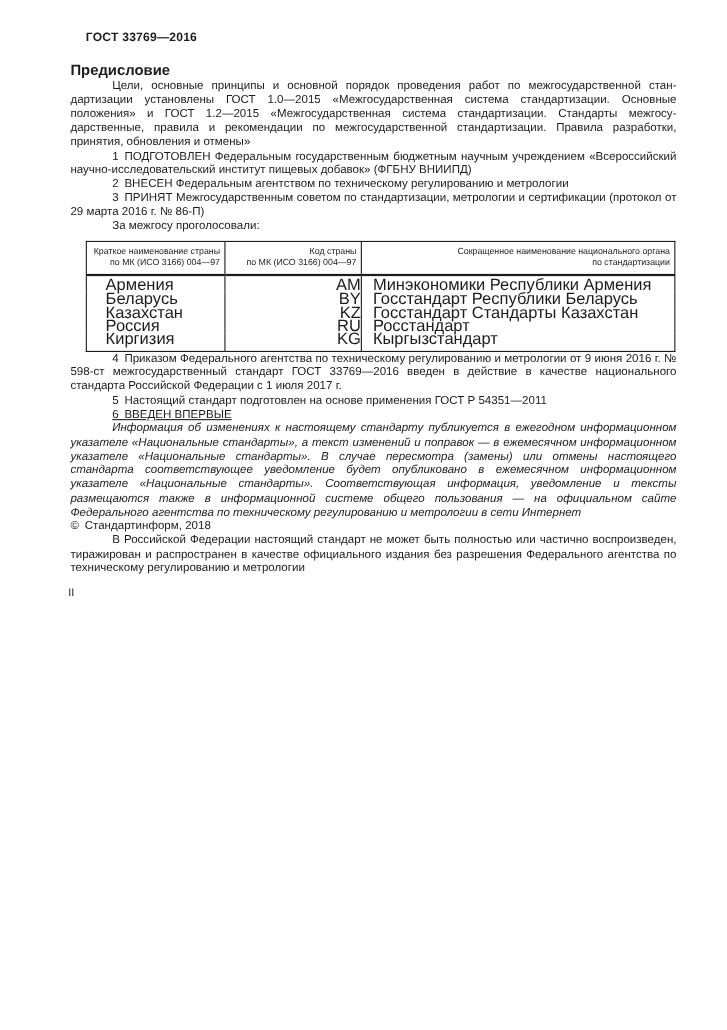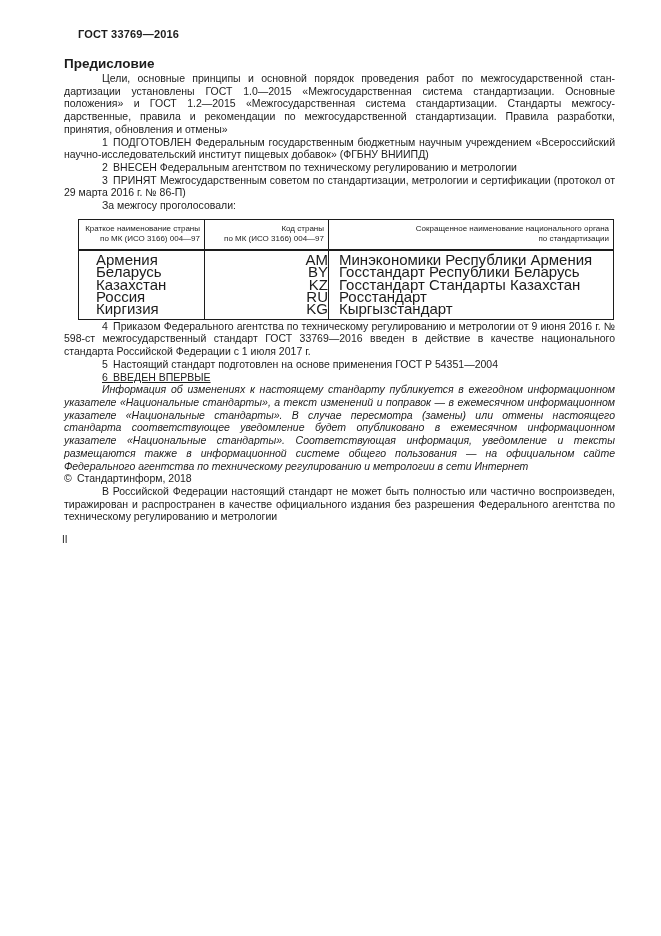--- a/index.html
+++ b/index.html
@@ -155,21 +155,21 @@
       </tr>
       <tr>
         <td class="country">Киргизия</td>
         <td class="code">KG</td>
         <td class="org">Кыргызстандарт</td>
       </tr>
     </tbody>
   </table>
 
   <p class="para indent mt-i4">4 Приказом Федерального агентства по техническому регулированию и метрологии от 9 июня 2016 г. № 598-ст межгосударственный стандарт ГОСТ 33769—2016 введен в действие в качестве национального стандарта Российской Федерации с 1 июля 2017 г.</p>
-  <p class="para indent mt-i5">5 Настоящий стандарт подготовлен на основе применения ГОСТ Р 54351—2004</p>
+  <p class="para indent mt-i5">5 Настоящий стандарт подготовлен на основе применения ГОСТ Р 54351—2011</p>
   <p class="para indent mt-i6">6 ВВЕДЕН ВПЕРВЫЕ</p>
 
   <p class="para indent note-italic">Информация об изменениях к настоящему стандарту публикуется в ежегодном информацион­ном указателе «Национальные стандарты», а текст изменений и поправок — в ежемесячном инфор­мационном указателе «Национальные стандарты». В случае пересмотра (замены) или отмены настоящего стандарта соответствующее уведомление будет опубликовано в ежемесячном информационном указателе «Национальные стандарты». Соответствующая информация, уве­домление и тексты размещаются также в информационной системе общего пользования — на офи­циальном сайте Федерального агентства по техническому регулированию и метрологии в сети Интернет</p>
 
   <p class="para copyright">© Стандартинформ, 2018</p>
 
   <p class="para indent mt-restrict">В Российской Федерации настоящий стандарт не может быть полностью или частично воспроизве­ден, тиражирован и распространен в качестве официального издания без разрешения Федерального агентства по техническому регулированию и метрологии</p>
 
   <div class="page-number">II</div>
 

